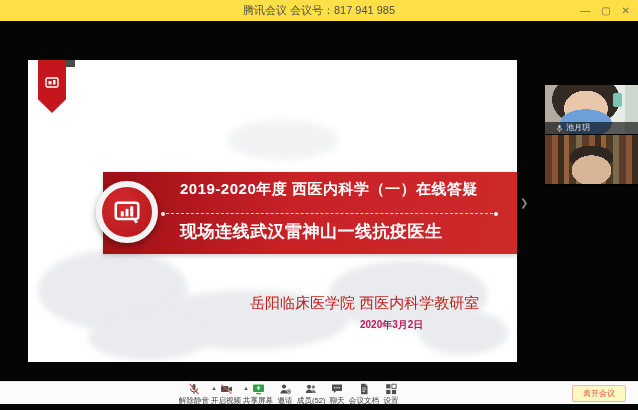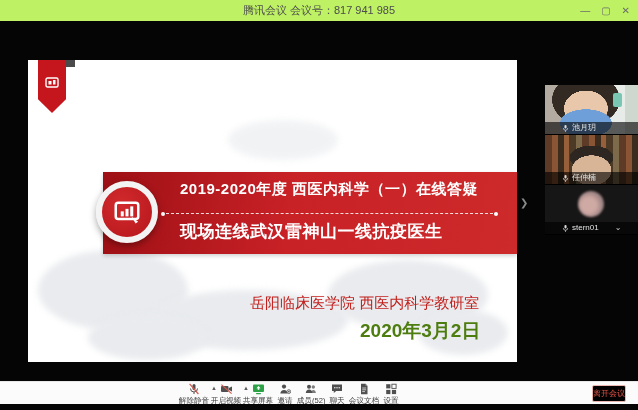--- a/index.html
+++ b/index.html
@@ -1,21 +1,21 @@
 <!DOCTYPE html>
 <html><head>
 <meta charset="utf-8">
 <style>
   * { margin:0; padding:0; box-sizing:border-box; }
   body { background:#222; font-family:"Liberation Sans", sans-serif; }
   .stage { position:relative; width:638px; height:410px; background:#050505; overflow:hidden;
            font-family:"Liberation Sans", sans-serif; }
 
   
-  .titlebar { position:absolute; top:0; left:0; right:0; height:27px; background:#bef264;
+  .titlebar { position:absolute; top:0; left:0; right:0; height:27px; background:#fde047;
               border-bottom:1px solid #e2e2e2; }
   .tb-title { width:100%; text-align:center; font-size:11px; line-height:21px; color:#4c4c4c; }
   .win-controls { position:absolute; right:8px; top:0; height:21px; display:flex; gap:11px;
                   align-items:center; }
   .wc { font-size:10px; color:#6b6b6b; cursor:default; line-height:1; }
 
   
   .main { position:absolute; top:21px; left:0; right:0; bottom:0; background:#050505; }
 
   
@@ -41,21 +41,21 @@
   .bline2 { position:absolute; left:77px; top:48px; font-size:17px; font-weight:bold; color:#ffffff;
             letter-spacing:.5px; white-space:nowrap; }
 
   .badge { position:absolute; left:68px; top:121px; width:62px; height:62px; border-radius:50%;
            background:radial-gradient(circle at 40% 35%,#d22a2d,#b5161c);
            border:6px solid #f3f3f3; box-shadow:0 3px 7px rgba(0,0,0,.35);
            display:flex; align-items:center; justify-content:center; }
 
   .org  { position:absolute; left:222px; top:234px; font-size:15px; font-weight:normal; color:#c2201d;
           white-space:nowrap; }
-  .date { position:absolute; left:332px; top:258px; font-size:19px; font-weight:bold; color:#4d7c0f;
+  .date { position:absolute; left:332px; top:258px; font-size:10px; font-weight:bold; color:#be185d;
           white-space:nowrap; }
 
   
   .collapse { position:absolute; left:520px; top:176px; color:#8b8b8b; font-size:10px; cursor:pointer; }
   .videos { position:absolute; right:0; top:64px; width:93px; }
   .thumb { position:relative; width:93px; height:50px; overflow:hidden; border-bottom:1px solid #000; }
   .vid { position:absolute; inset:0; }
   .v1 { background:
         radial-gradient(ellipse 26px 14px at 44% 78%, #6f9fd8 0 99%, transparent 100%),
         radial-gradient(ellipse 22px 18px at 44% 48%, #e8c7ab 0 99%, transparent 100%),
@@ -81,34 +81,34 @@
         background:
           radial-gradient(circle at 50% 33%, #9c9c9c 0 4.5px, transparent 5px),
           radial-gradient(ellipse 10px 7px at 50% 88%, #9c9c9c 0 99%, transparent 100%),
           #cccccc; }
   .v5 { background:#161616; }
   .v5::before { content:""; position:absolute; left:33px; top:6px; width:26px; height:26px;
         border-radius:50%;
         background:radial-gradient(circle at 42% 55%, #cfa9a4 0 35%, #a58a88 60%, #6d5a5e 100%);
         filter:blur(1px); }
   .nbar { position:absolute; left:0; right:0; bottom:0; height:12px; background:rgba(0,0,0,.62);
-          display:flex; align-items:center; gap:3px; padding-left:17px; }
+          display:flex; align-items:center; gap:3px; padding-left:11px; }
   .nbar span.pname { font-size:8px; color:#e3e3e3; line-height:12px; white-space:nowrap; }
   .nbar .chev { color:#cfcfcf; font-size:8px; margin-left:13px; line-height:10px; cursor:pointer; }
 
   
   .toolbar { position:absolute; left:0; right:0; top:360px; height:23px; background:#fbfbfb;
              border-top:1px solid #e7e7e7; }
   .tb-group { position:absolute; left:178px; top:1px; display:flex; }
   .tb-item { position:relative; display:flex; flex-direction:column; align-items:center;
              min-width:22px; cursor:pointer; }
   .tb-item .ico { height:12px; display:flex; align-items:center; }
   .tb-item .lbl { font-size:8px; color:#3d3d3d; white-space:nowrap; transform:scale(.95); }
   .caret { position:absolute; right:-7px; top:2px; font-size:6px; color:#5a5a5a; }
-  .leave { position:absolute; right:12px; top:3px; width:34px; height:17px; background:#000000;
+  .leave { position:absolute; right:12px; top:3px; width:54px; height:17px; background:#fef9c3;
            border:1px solid #e9b7b0; border-radius:2px; color:#e05448; font-size:8px;
            cursor:pointer; font-family:"Liberation Sans", sans-serif; }
 </style>
 </head>
 <body>
 
 <div class="stage">
 
   <div class="titlebar">
     <div class="tb-title">腾讯会议 会议号：817 941 985</div>
@@ -169,44 +169,24 @@
             <rect x="2.8" y="0.5" width="2.4" height="4" rx="1.2" fill="#dddddd"></rect>
             <path d="M1.5 4a2.5 2.5 0 0 0 5 0" stroke="#dddddd" fill="none" stroke-width=".8"></path>
             <line x1="4" y1="6.6" x2="4" y2="8.4" stroke="#dddddd" stroke-width=".8"></line>
           </svg>
           <span class="pname">池月玥</span>
         </div>
       </div>
 
       <div class="thumb">
         <div class="vid v2"></div>
-        <div class="nbar">
-          <svg width="7" height="9" viewBox="0 0 8 9">
-            <rect x="2.8" y="0.5" width="2.4" height="4" rx="1.2" fill="#dddddd"></rect>
-            <path d="M1.5 4a2.5 2.5 0 0 0 5 0" stroke="#dddddd" fill="none" stroke-width=".8"></path>
-            <line x1="4" y1="6.6" x2="4" y2="8.4" stroke="#dddddd" stroke-width=".8"></line>
-          </svg>
-          <span class="pname">任仲楠</span>
-        </div>
-      </div>
-
-
-
-      <div class="thumb">
-        <div class="vid v5"></div>
-        <div class="nbar">
-          <svg width="7" height="9" viewBox="0 0 8 9">
-            <rect x="2.8" y="0.5" width="2.4" height="4" rx="1.2" fill="#dddddd"></rect>
-            <path d="M1.5 4a2.5 2.5 0 0 0 5 0" stroke="#dddddd" fill="none" stroke-width=".8"></path>
-            <line x1="4" y1="6.6" x2="4" y2="8.4" stroke="#dddddd" stroke-width=".8"></line>
-          </svg>
-          <span class="pname">stern01</span>
-          <span class="chev">⌄</span>
-        </div>
-      </div>
+      </div>
+
+
+
 
     </div>
 
     <div class="toolbar">
       <div class="tb-group">
 
         <div class="tb-item">
           <span class="caret">▲</span>
           <span class="ico">
             <svg width="12" height="12" viewBox="0 0 12 12">

